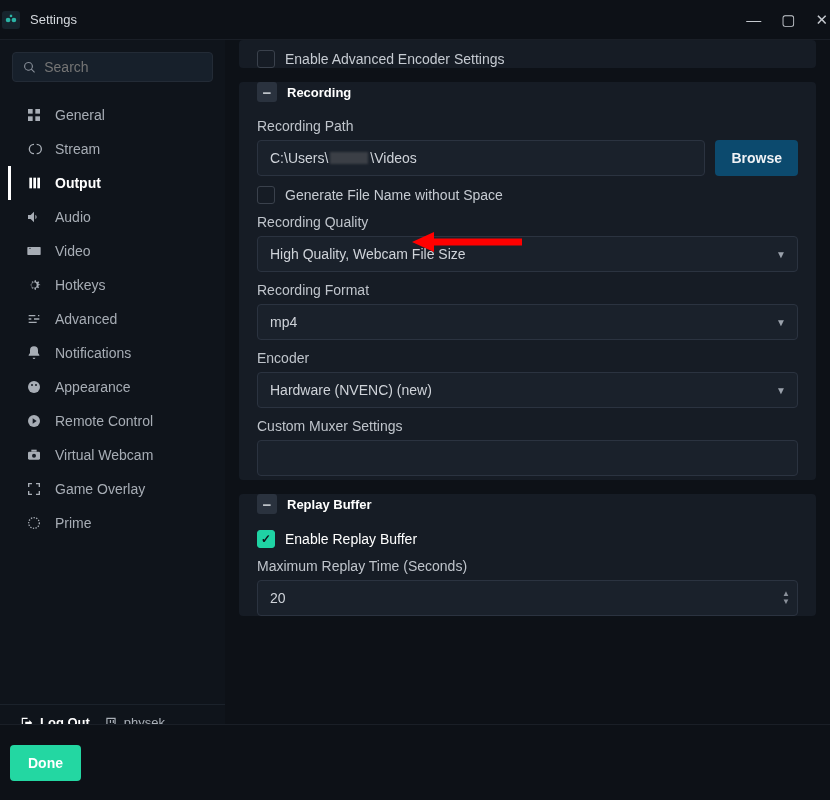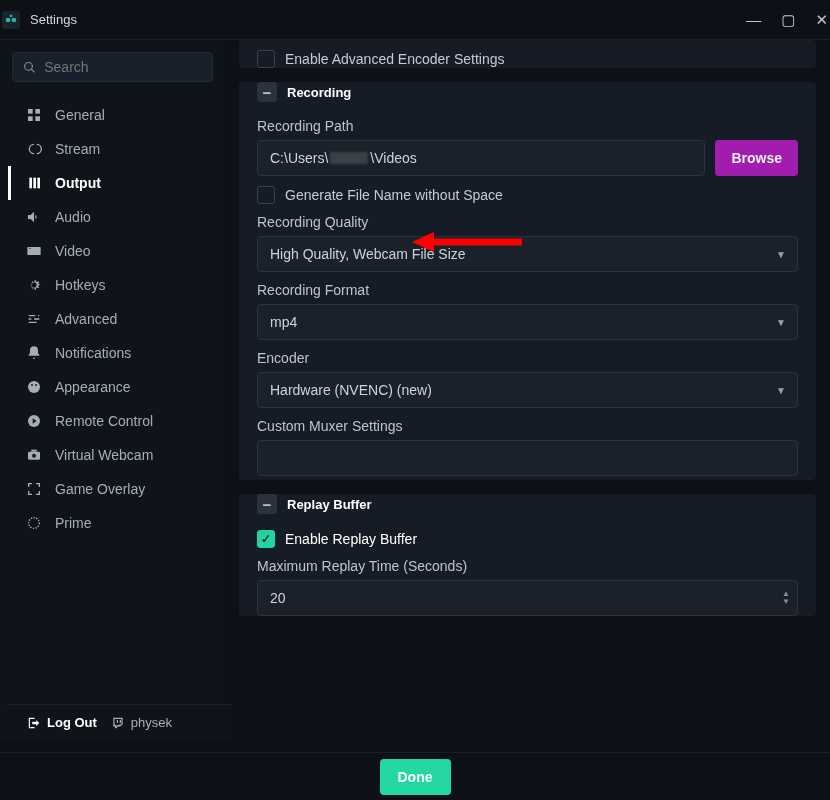--- a/index.html
+++ b/index.html
@@ -14,46 +14,46 @@
 .sidebar { width: 225px; background: #0f141b; padding: 12px 8px; display: flex; flex-direction: column; }
 .search-wrap { display: flex; align-items: center; background: #17202b; border: 1px solid #232b36; border-radius: 4px; padding: 6px 10px; margin: 0 4px 16px 4px; }
 .search-wrap svg { width: 15px; height: 15px; margin-right: 8px; fill: #8a909a; }
 .search-wrap input { background: transparent; border: none; outline: none; color: #c0c5cc; font-size: 14px; width: 100%; }
 .nav { list-style: none; }
 .nav li { display: flex; align-items: center; padding: 8px 14px; cursor: pointer; color: #a7adb5; border-left: 3px solid transparent; }
 .nav li.selected { color: #ffffff; font-weight: 700; border-left: 3px solid #fff; }
 .nav li .icn { width: 18px; height: 18px; margin-right: 12px; display: flex; align-items: center; justify-content: center; }
 .nav li .icn svg { fill: currentColor; width: 16px; height: 16px; }
 .nav li.selected .icn svg { fill: #fff; }
-.footer-bar { position: absolute; bottom: 60px; left: 7px; width: 225px; height: 36px; background: #0f141b; border-top: 1px solid #1b222b; display: flex; align-items: center; padding: 0 20px; gap: 14px; font-size: 13px; }
+.footer-bar { position: absolute; bottom: 60px; left: 0; width: 225px; height: 36px; background: #0f141b; border-top: 1px solid #1b222b; display: flex; align-items: center; padding: 0 20px; gap: 14px; font-size: 13px; }
 .footer-bar .logout { color: #fff; font-weight: 700; display: flex; align-items: center; gap: 6px; cursor: pointer; }
 .footer-bar .user { color: #aab0b8; display: flex; align-items: center; gap: 6px; }
 .content { flex: 1; overflow-y: auto; padding: 0 14px 20px 14px; }
 .panel { background: #161c25; border-radius: 4px; padding: 0 18px; margin-bottom: 14px; }
 .panel-top { padding-top: 10px; }
 .section-head { display: flex; align-items: center; gap: 10px; margin-bottom: 16px; }
 .collapse-btn { width: 20px; height: 20px; background: #2a323e; border-radius: 3px; display: flex; align-items: center; justify-content: center; cursor: pointer; color: #c5c9cf; font-size: 15px; font-weight: bold; }
 .section-title { color: #fff; font-weight: 700; font-size: 13px; }
 .field-label { color: #bfc4cb; font-size: 14px; margin-bottom: 6px; margin-top: 10px; }
 .field-row { display: flex; gap: 10px; align-items: center; }
 .text-input, .select-input { background: #1a212b; border: 1px solid #2b3340; border-radius: 4px; color: #cfd3d9; padding: 9px 12px; font-size: 14px; width: 100%; }
 .text-input { flex: 1; }
 .path-redact { display: inline-block; width: 38px; height: 12px; background: #3b3f46; vertical-align: middle; margin: 0 2px; filter: blur(1px); }
-.browse-btn { background: #a21caf; border: none; color: #f0f2f5; padding: 10px 16px; border-radius: 4px; font-size: 14px; cursor: pointer; font-weight: 600; }
+.browse-btn { background: #0c4a6e; border: none; color: #f0f2f5; padding: 10px 16px; border-radius: 4px; font-size: 14px; cursor: pointer; font-weight: 600; }
 .select-wrap { position: relative; }
 .select-input { appearance: none; cursor: pointer; }
 .select-caret { position: absolute; right: 12px; top: 50%; transform: translateY(-50%); color: #9aa1ab; pointer-events: none; font-size: 10px; }
 .checkbox-row { display: flex; align-items: center; gap: 10px; margin: 10px 0; }
 .cbox { width: 18px; height: 18px; border: 1.5px solid #3a414c; border-radius: 3px; display: flex; align-items: center; justify-content: center; cursor: pointer; }
 .cbox.checked { background: #1fd3a4; border-color: #1fd3a4; color: #0d1117; font-weight: bold; font-size: 12px; }
 .cbox-label { color: #ffffff; font-size: 14px; }
 .cbox-label.muted { color: #c6cbd2; }
 .number-input-wrap { position: relative; }
 .number-spin { position: absolute; right: 8px; top: 50%; transform: translateY(-50%); display: flex; flex-direction: column; gap: 0; color: #8a909a; font-size: 8px; line-height: 8px; }
-.done-bar { position: absolute; bottom: 0; left: 0; right: 0; height: 48px; background: #0d1117; display: flex; align-items: center; justify-content: center; padding: 0 26px; border-top: 1px solid #1a1f27; }
+.done-bar { position: absolute; bottom: 0; left: 0; right: 0; height: 76px; background: #0d1117; display: flex; align-items: center; justify-content: flex-start; padding: 0 10px; border-top: 1px solid #1a1f27; }
 .done-btn { background: #23d7a2; border: none; color: #fff; padding: 10px 18px; border-radius: 4px; font-size: 14px; font-weight: 700; cursor: pointer; }
 .arrow-overlay { position: absolute; left: 412px; top: 230px; pointer-events: none; }
 .arrow-overlay svg { width: 110px; height: 24px; }
 .content::-webkit-scrollbar { width: 8px; }
 .content::-webkit-scrollbar-thumb { background: #2a3340; }
 </style>
 </head>
 <body>
 
 <div class="titlebar">

